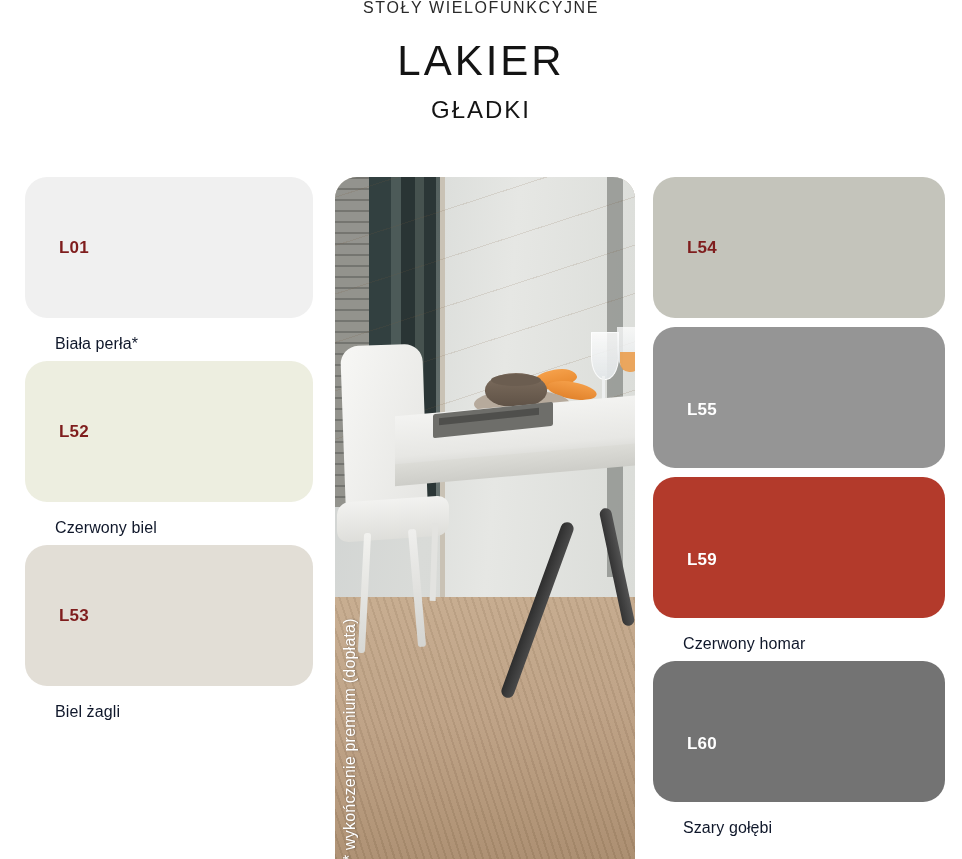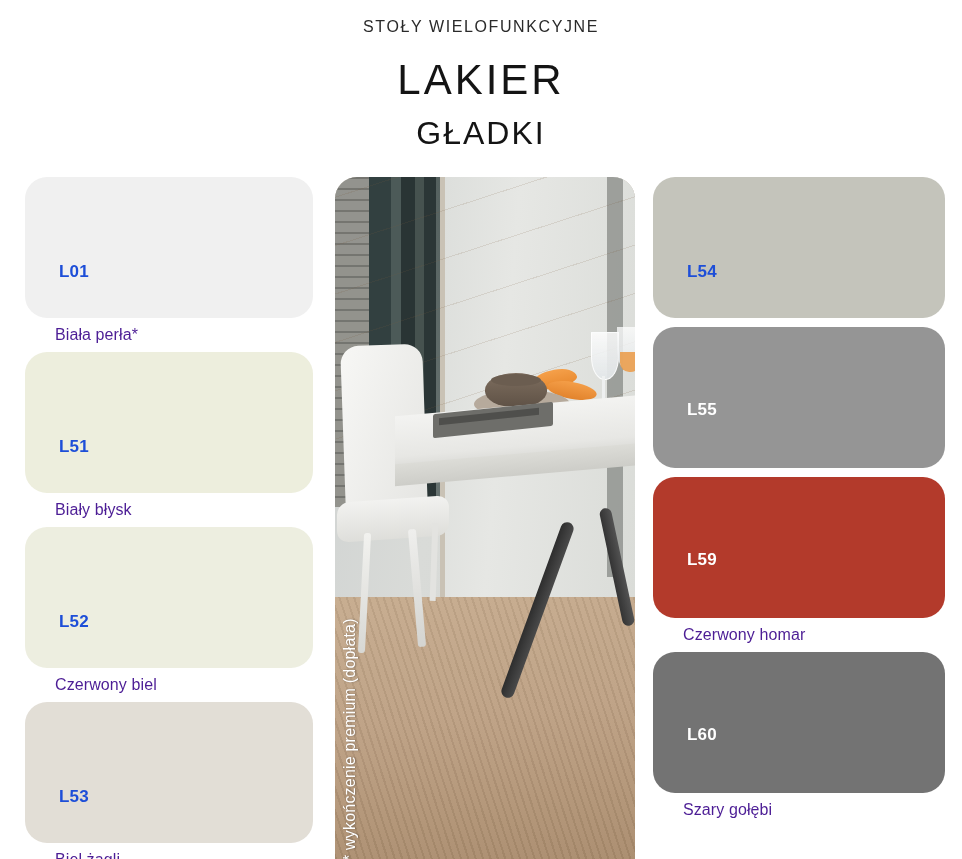--- a/index.html
+++ b/index.html
@@ -17,34 +17,33 @@
   
   .header{
     position:absolute;left:0;top:0;width:962px;
     text-align:center;
   }
   .eyebrow{
     font-size:16px;
     letter-spacing:1.6px;
     font-weight:400;
     color:#2a2a2a;
-    margin-top:19px;
     line-height:1;
     text-align:center;
   }
   .title-main{
     font-size:42px;
     letter-spacing:3.0px;
     font-weight:300;
     color:#141414;
     line-height:1;
     margin-top:24px;
   }
   .title-sub{
-    font-size:32px;
+    font-size:24px;
     letter-spacing:2.0px;
     font-weight:300;
     color:#141414;
     line-height:1;
     margin-top:16px;
   }
 
   
   .col{position:absolute;top:177px;}
   .col-left{left:25px;width:288px;}
@@ -59,27 +58,27 @@
   }
   .swatch-code{
     position:absolute;
     left:34px;
     top:50%;
     transform:translateY(-50%);
     font-size:17px;
     font-weight:700;
     letter-spacing:0.2px;
   }
-  .swatch-code.dark{color:#1d4ed8;margin-top:24px;}
+  .swatch-code.dark{color:#7f1d1d;}
   .swatch-code.light{color:#ffffff;margin-top:12px;}
   .swatch-name{
     font-size:16px;
     font-weight:400;
-    color:#4c1d95;
-    padding:9px 0 0 30px;
+    color:#0f172a;
+    padding:18px 0 0 30px;
     line-height:1;
     letter-spacing:0.1px;
   }
 
   
   .photo-panel{
     position:absolute;
     left:335px;top:177px;
     width:300px;height:682px;
     border-radius:22px 22px 0 0;
@@ -296,26 +295,20 @@
 
   <div class="col col-left">
 
     <div class="swatch-block">
       <div class="swatch" style="background-color: rgb(240, 240, 240);">
         <span class="swatch-code dark">L01</span>
       </div>
       <div class="swatch-name">Biała perła*</div>
     </div>
 
-    <div class="swatch-block">
-      <div class="swatch" style="background-color: rgb(237, 238, 221);">
-        <span class="swatch-code dark">L51</span>
-      </div>
-      <div class="swatch-name">Biały błysk</div>
-    </div>
 
     <div class="swatch-block">
       <div class="swatch" style="background-color: rgb(237, 238, 224);">
         <span class="swatch-code dark">L52</span>
       </div>
       <div class="swatch-name">Czerwony biel</div>
     </div>
 
     <div class="swatch-block">
       <div class="swatch" style="background-color: rgb(226, 222, 214); text-align: center;">

